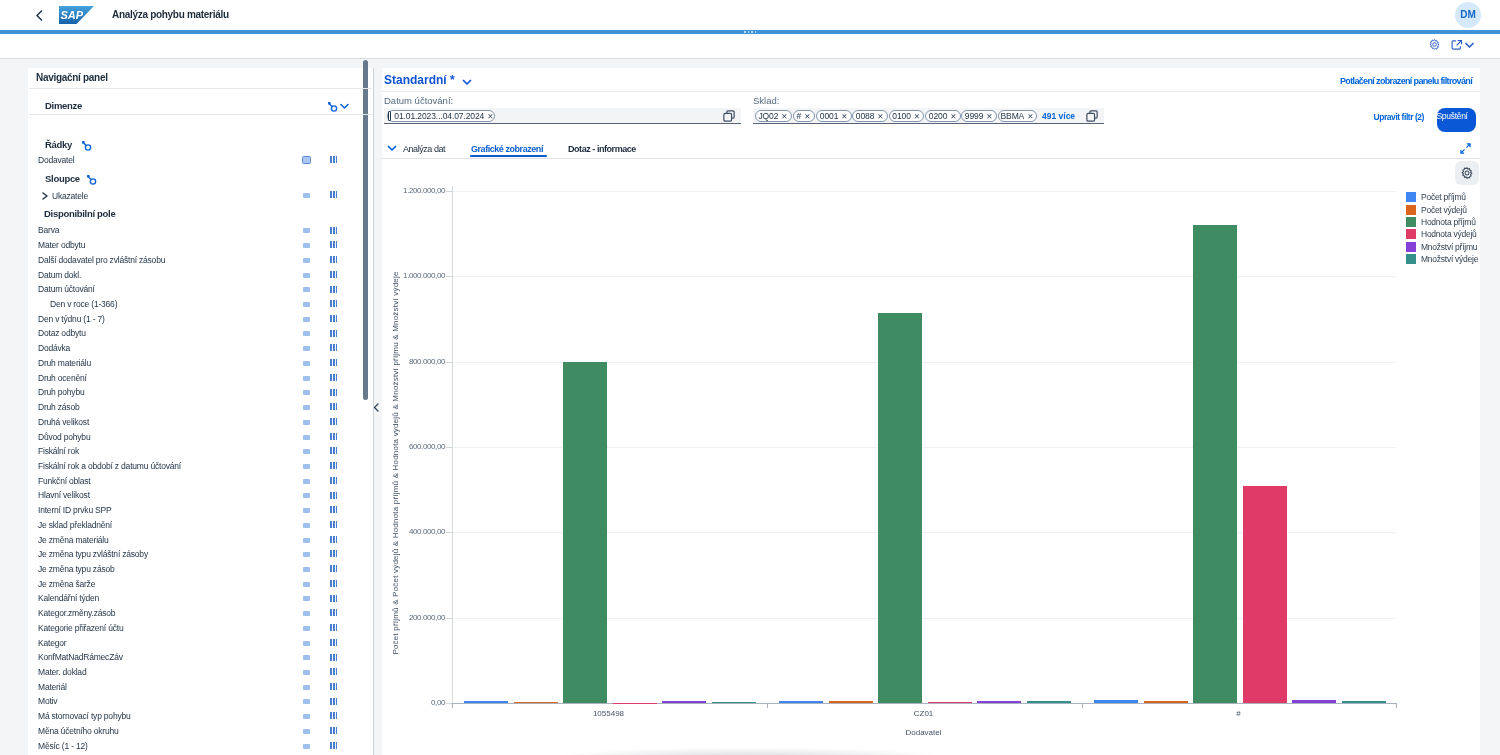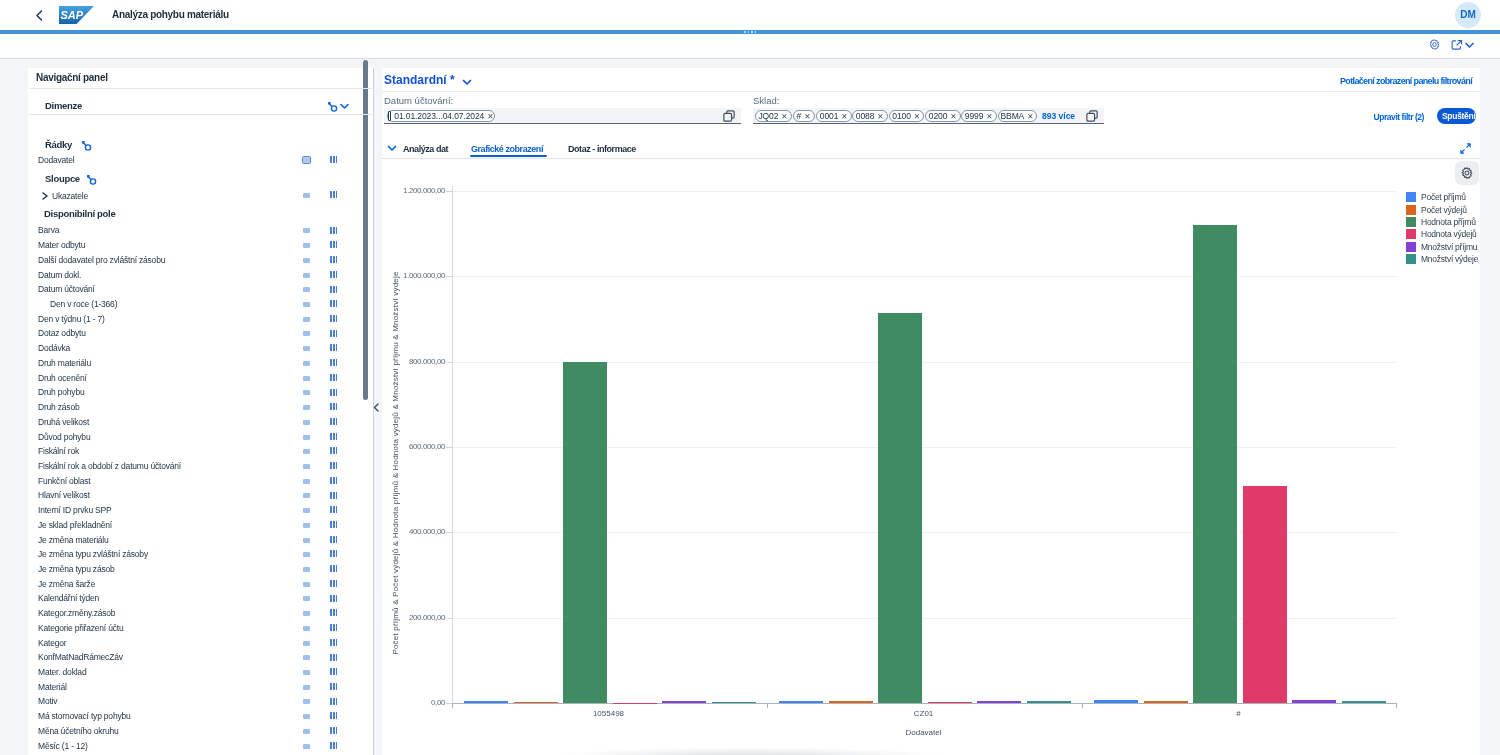--- a/index.html
+++ b/index.html
@@ -222,32 +222,32 @@
 <div class="a" style="left:753px;top:107.5px;width:351px;height:15.5px;background:#f2f4f5;border-bottom:1px solid #57647a"></div>
 <div class="tok" style="left:754.5px;width:37px">JQ02<span class="x">✕</span></div>
 <div class="tok" style="left:792.5px;width:22px">#<span class="x">✕</span></div>
 <div class="tok" style="left:816px;width:35.5px">0001<span class="x">✕</span></div>
 <div class="tok" style="left:852px;width:35.5px">0088<span class="x">✕</span></div>
 <div class="tok" style="left:888.5px;width:35.5px">0100<span class="x">✕</span></div>
 <div class="tok" style="left:925px;width:35.5px">0200<span class="x">✕</span></div>
 <div class="tok" style="left:961px;width:35.5px">9999<span class="x">✕</span></div>
 <div class="tok" style="left:997.5px;width:39px">BBMA<span class="x">✕</span></div>
 
-<div class="a" style="left:1042px;top:111px;font-size:8.5px;font-weight:bold;color:#0064d9">893 více</div>
+<div class="a" style="left:1042px;top:111px;font-size:8.5px;font-weight:bold;color:#0064d9">491 více</div>
 <svg class="a" style="left:1086px;top:109.5px" width="12" height="12" viewBox="0 0 14 14">
       <rect x="1" y="4" width="9" height="9" rx="1.5" fill="none" stroke="#3f4f63" stroke-width="1.4"></rect>
       <path d="M4.5 4V2.2A1.2 1.2 0 0 1 5.7 1H11.8A1.2 1.2 0 0 1 13 2.2V8.3A1.2 1.2 0 0 1 11.8 9.5H10" fill="none" stroke="#3f4f63" stroke-width="1.4"></path>
     </svg>
 <div class="a" style="left:1341px;top:111.5px;width:83px;text-align:right;font-size:8.5px;letter-spacing:-0.45px;font-weight:bold;color:#0064d9">Upravit filtr (2)</div>
-<div class="a" style="left:1436.5px;top:108px;width:39px;height:16px;border-radius:8px;background:#0a58d6;
- text-align:right;line-height:16px;font-size:8.5px;letter-spacing:-0.3px;font-weight:bold;color:#fff">Spuštění</div>
+<div class="a" style="left:1436.5px;top:108px;width:39px;height:24px;border-radius:8px;background:#0a58d6;
+ text-align:left;line-height:16px;font-size:8.5px;letter-spacing:-0.3px;font-weight:normal;color:#fff">Spuštění</div>
 <svg class="a" style="left:387px;top:145px" width="10" height="7" viewBox="0 0 9 7">
       <path d="M1 1.5 4.5 5 8 1.5" fill="none" stroke="#0064d9" stroke-width="1.7" stroke-linecap="round" stroke-linejoin="round"></path>
     </svg>
-<div class="a" style="left:403px;top:143.5px;font-size:9px;letter-spacing:-0.45px;font-weight:bold;color:#1d2d3e">Analýza dat</div>
+<div class="a" style="left:403px;top:143.5px;font-size:9px;letter-spacing:-0.45px;font-weight:normal;color:#1d2d3e">Analýza dat</div>
 <div class="a" style="left:471px;top:143.5px;font-size:9px;letter-spacing:-0.45px;font-weight:bold;color:#0a5fd0">Grafické zobrazení</div>
 <div class="a" style="left:469.5px;top:154.5px;width:77px;height:2.5px;background:#0a5fd0;border-radius:2px"></div>
 <div class="a" style="left:568px;top:143.5px;font-size:9px;letter-spacing:-0.45px;font-weight:bold;color:#1d2d3e">Dotaz - informace</div>
 <div class="a" style="left:382px;top:157.5px;width:1098px;height:1px;background:#dfe3e8"></div>
 <svg class="a" style="left:1460px;top:143px" width="11" height="11" viewBox="0 0 12 12">
       <path d="M7.5 1H11V4.5M11 1 7 5M4.5 11H1V7.5M1 11l4-4" fill="none" stroke="#0064d9" stroke-width="1.3"></path>
     </svg>
 <div class="a" style="left:1455px;top:161px;width:24px;height:24px;border-radius:6px;background:#eceff1"></div>
 <svg class="a" style="left:1461px;top:167px" width="12" height="12" viewBox="0 0 16 16">
       <path d="M8 1l1.2 1.8 2.1-.5.5 2.1L13.6 5l-.8 2 1.6 1.4-1.6 1.4.8 2-1.8.6-.5 2.1-2.1-.5L8 15l-1.2-1.8-2.1.5-.5-2.1-1.8-.6.8-2L1.6 7.6 3.2 6.2 2.4 4.2 4.2 3.6 4.7 1.5 6.8 2z" fill="none" stroke="#3b4a5a" stroke-width="1.4"></path>

